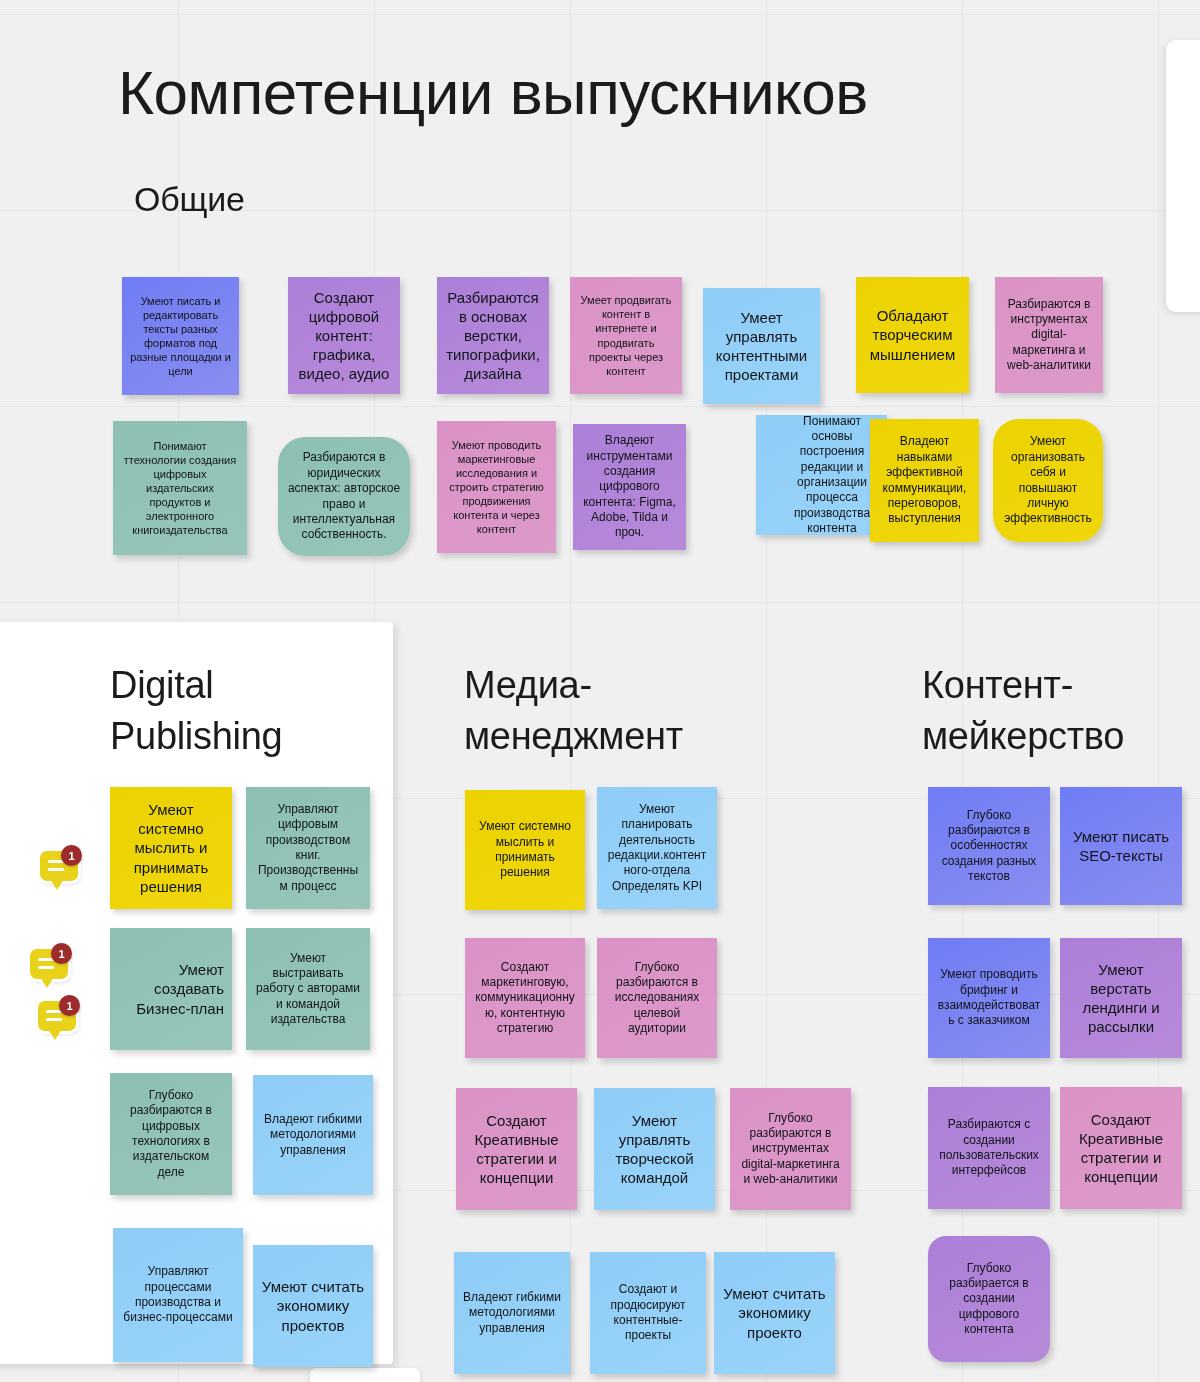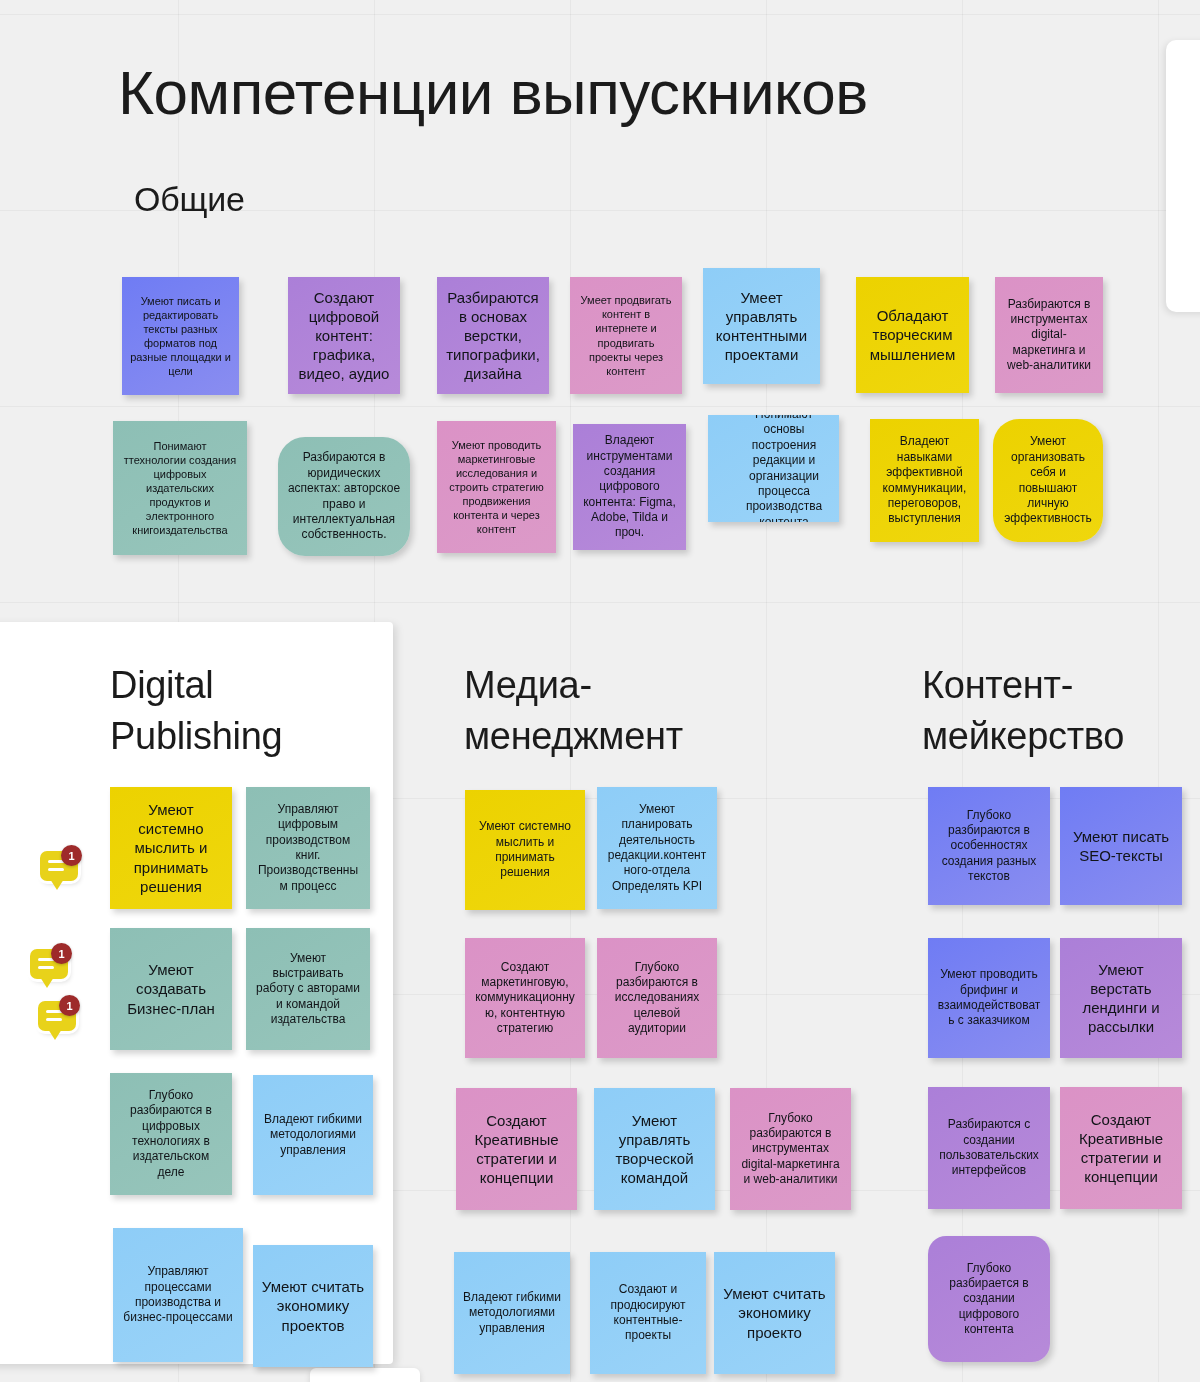--- a/index.html
+++ b/index.html
@@ -112,42 +112,42 @@
       </div>
       <div class="note fs-l" style="left: 288px; top: 277px; width: 112px; height: 117px; background: linear-gradient(150deg, rgb(171, 127, 216) 0%, rgb(183, 138, 217) 100%);">
         <span>Создают цифровой контент: графика, видео, аудио</span>
       </div>
       <div class="note fs-l" style="left: 437px; top: 277px; width: 112px; height: 117px; background: linear-gradient(150deg, rgb(171, 127, 216) 0%, rgb(183, 138, 217) 100%);">
         <span>Разбираются в основах верстки, типографики, дизайна</span>
       </div>
       <div class="note fs-s" style="left: 570px; top: 277px; width: 112px; height: 117px; background: linear-gradient(150deg, rgb(219, 146, 198) 0%, rgb(220, 154, 200) 100%);">
         <span>Умеет продвигать контент в интернете и продвигать проекты через контент</span>
       </div>
-      <div class="note fs-l" style="left: 703px; top: 268px; width: 117px; height: 116px; background: linear-gradient(150deg, rgb(142, 205, 247) 0%, rgb(154, 211, 248) 100%);">
+      <div class="note fs-l" style="left: 703px; top: 288px; width: 117px; height: 116px; background: linear-gradient(150deg, rgb(142, 205, 247) 0%, rgb(154, 211, 248) 100%);">
         <span>Умеет управлять контентными проектами</span>
       </div>
       <div class="note fs-l" style="left: 856px; top: 277px; width: 113px; height: 116px; background: linear-gradient(150deg, rgb(236, 210, 0) 0%, rgb(239, 215, 13) 100%);">
         <span>Обладают творческим мышлением</span>
       </div>
       <div class="note fs-m" style="left: 995px; top: 277px; width: 108px; height: 116px; background: linear-gradient(150deg, rgb(219, 146, 198) 0%, rgb(220, 154, 200) 100%);">
         <span>Разбираются в инструментах digital-маркетинга и web-аналитики</span>
       </div>
       <div class="note fs-s" style="left: 113px; top: 421px; width: 134px; height: 134px; background: linear-gradient(150deg, rgb(141, 191, 181) 0%, rgb(151, 197, 187) 100%);">
         <span>Понимают ттехнологии создания цифровых издательских продуктов и электронного книгоиздательства</span>
       </div>
       <div class="note fs-m" style="left: 278px; top: 437px; width: 132px; height: 119px; background: linear-gradient(150deg, rgb(141, 191, 181) 0%, rgb(151, 197, 187) 100%); border-radius: 27px;">
         <span>Разбираются в юридических аспектах: авторское право и интеллектуальная собственность.</span>
       </div>
       <div class="note fs-s" style="left: 437px; top: 421px; width: 119px; height: 132px; background: linear-gradient(150deg, rgb(219, 146, 198) 0%, rgb(220, 154, 200) 100%);">
         <span>Умеют проводить маркетинговые исследования и строить стратегию продвижения контента и через контент</span>
       </div>
       <div class="note fs-m" style="left: 573px; top: 424px; width: 113px; height: 126px; background: linear-gradient(150deg, rgb(171, 127, 216) 0%, rgb(183, 138, 217) 100%);">
         <span>Владеют инструментами создания цифрового контента: Figma, Adobe, Tilda и проч.</span>
       </div>
-      <div class="note fs-m" style="left: 708px; top: 415px; width: 131px; height: 107px; background: linear-gradient(150deg, rgb(142, 205, 247) 0%, rgb(154, 211, 248) 100%); padding-left: 29px;">
+      <div class="note fs-m" style="left: 756px; top: 415px; width: 131px; height: 120px; background: linear-gradient(150deg, rgb(142, 205, 247) 0%, rgb(154, 211, 248) 100%); padding-left: 29px;">
         <span>Понимают основы построения редакции и организации процесса производства контента</span>
       </div>
       <div class="note fs-m" style="left: 870px; top: 419px; width: 109px; height: 123px; background: linear-gradient(150deg, rgb(236, 210, 0) 0%, rgb(239, 215, 13) 100%);">
         <span>Владеют навыками эффективной коммуникации, переговоров, выступления</span>
       </div>
       <div class="note fs-m" style="left: 993px; top: 419px; width: 110px; height: 123px; background: linear-gradient(150deg, rgb(236, 210, 0) 0%, rgb(239, 215, 13) 100%); border-radius: 26px;">
         <span>Умеют организовать себя и повышают личную эффективность</span>
       </div>
     </div>
 
@@ -167,21 +167,21 @@
     <div>мейкерство</div>
   </div>
 
   <div id="dp-notes">
       <div class="note fs-l" style="left: 110px; top: 787px; width: 122px; height: 122px; background: linear-gradient(150deg, rgb(236, 210, 0) 0%, rgb(239, 215, 13) 100%);">
         <span>Умеют системно мыслить и принимать решения</span>
       </div>
       <div class="note fs-m" style="left: 246px; top: 787px; width: 124px; height: 122px; background: linear-gradient(150deg, rgb(141, 191, 181) 0%, rgb(151, 197, 187) 100%);">
         <span>Управляют цифровым производством книг. Производственным процесс</span>
       </div>
-      <div class="note fs-l" style="left: 110px; top: 928px; width: 122px; height: 122px; background: linear-gradient(150deg, rgb(141, 191, 181) 0%, rgb(151, 197, 187) 100%);">
+      <div class="note fs-l" style="left: 110px; top: 928px; width: 122px; height: 122px; background: linear-gradient(150deg, rgb(141, 191, 181) 0%, rgb(151, 197, 187) 100%); text-align: right;">
         <span>Умеют создавать Бизнес-план</span>
       </div>
       <div class="note fs-m" style="left: 246px; top: 928px; width: 124px; height: 122px; background: linear-gradient(150deg, rgb(141, 191, 181) 0%, rgb(151, 197, 187) 100%); justify-content: center;">
         <span>Умеют выстраивать работу с авторами и командой издательства</span>
       </div>
       <div class="note fs-m" style="left: 110px; top: 1073px; width: 122px; height: 122px; background: linear-gradient(150deg, rgb(141, 191, 181) 0%, rgb(151, 197, 187) 100%);">
         <span>Глубоко разбираются в цифровых технологиях в издательском деле</span>
       </div>
       <div class="note fs-m" style="left: 253px; top: 1075px; width: 120px; height: 120px; background: linear-gradient(150deg, rgb(142, 205, 247) 0%, rgb(154, 211, 248) 100%);">
         <span>Владеют гибкими методологиями управления</span>

